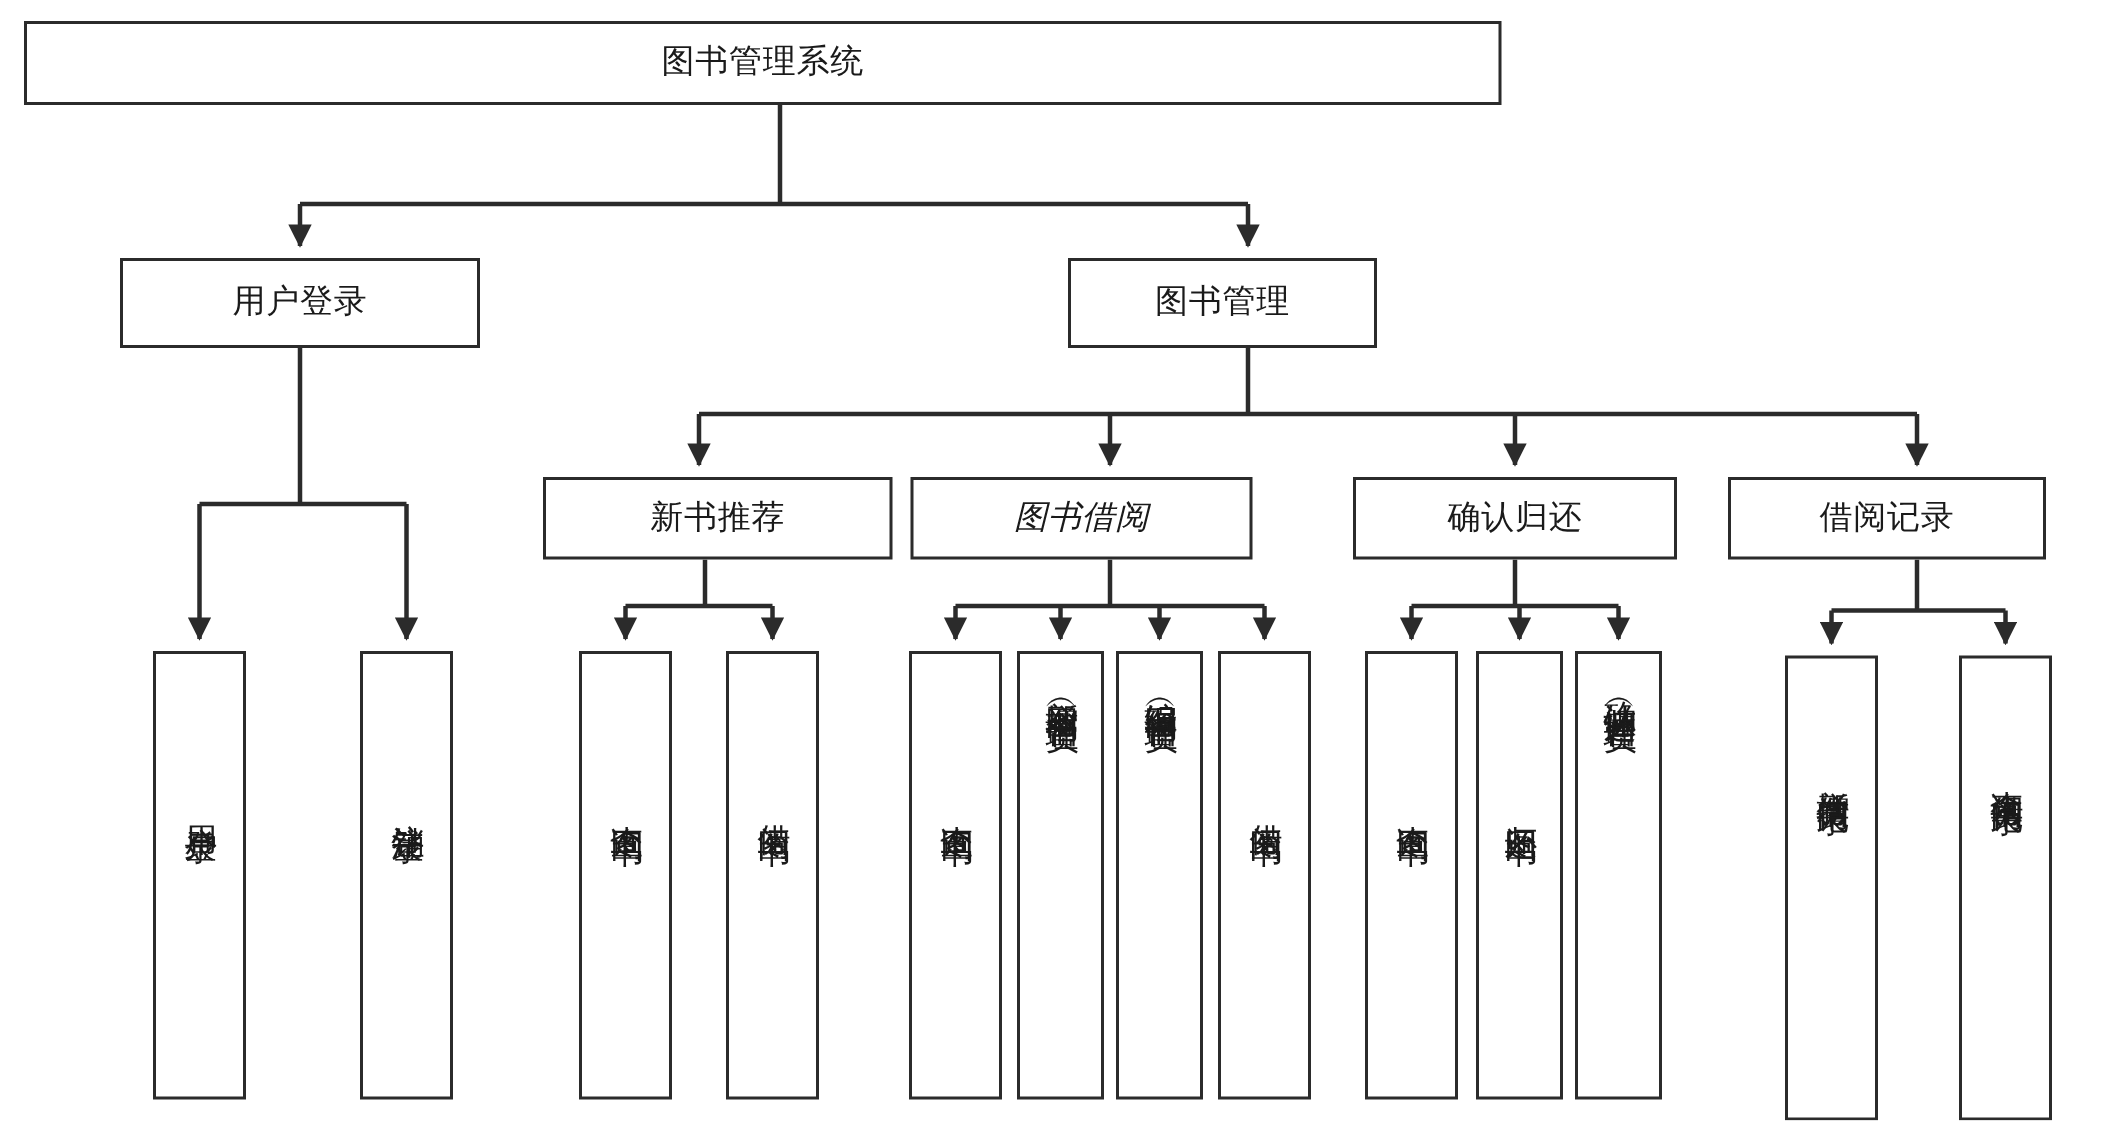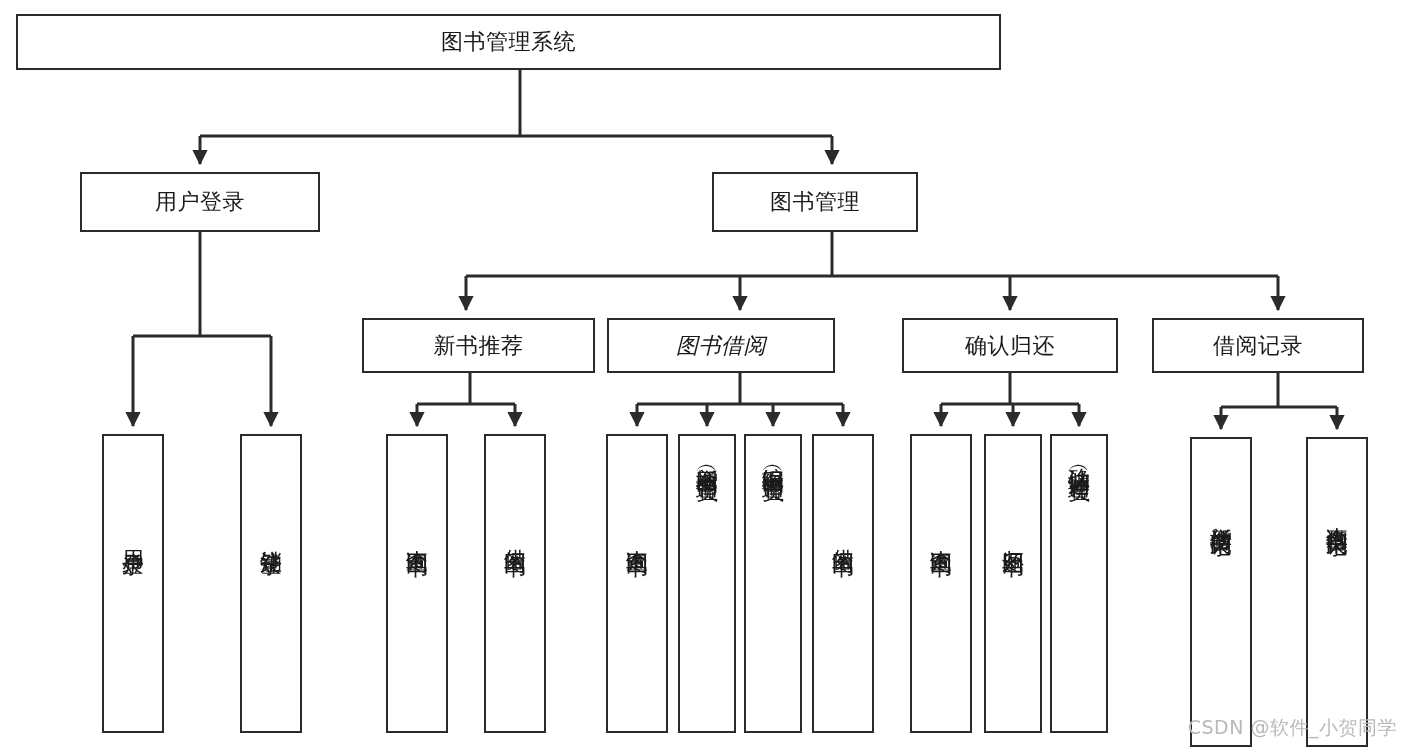--- a/index.html
+++ b/index.html
@@ -188,15 +188,14 @@
     <span class="label">确认归还（管理员）</span>
   </div>
 
   <div class="node v pad-top" style="left:1190px; top:437px; width:62px; height:310px;">
     <span class="label">新增借阅记录</span>
   </div>
   <div class="node v pad-top" style="left:1306px; top:437px; width:62px; height:310px;">
     <span class="label">查询借阅记录</span>
   </div>
 
-  <div id="watermark">CSDN @软件_小贺同学</div>
 
 </div>
 
 </body></html>

